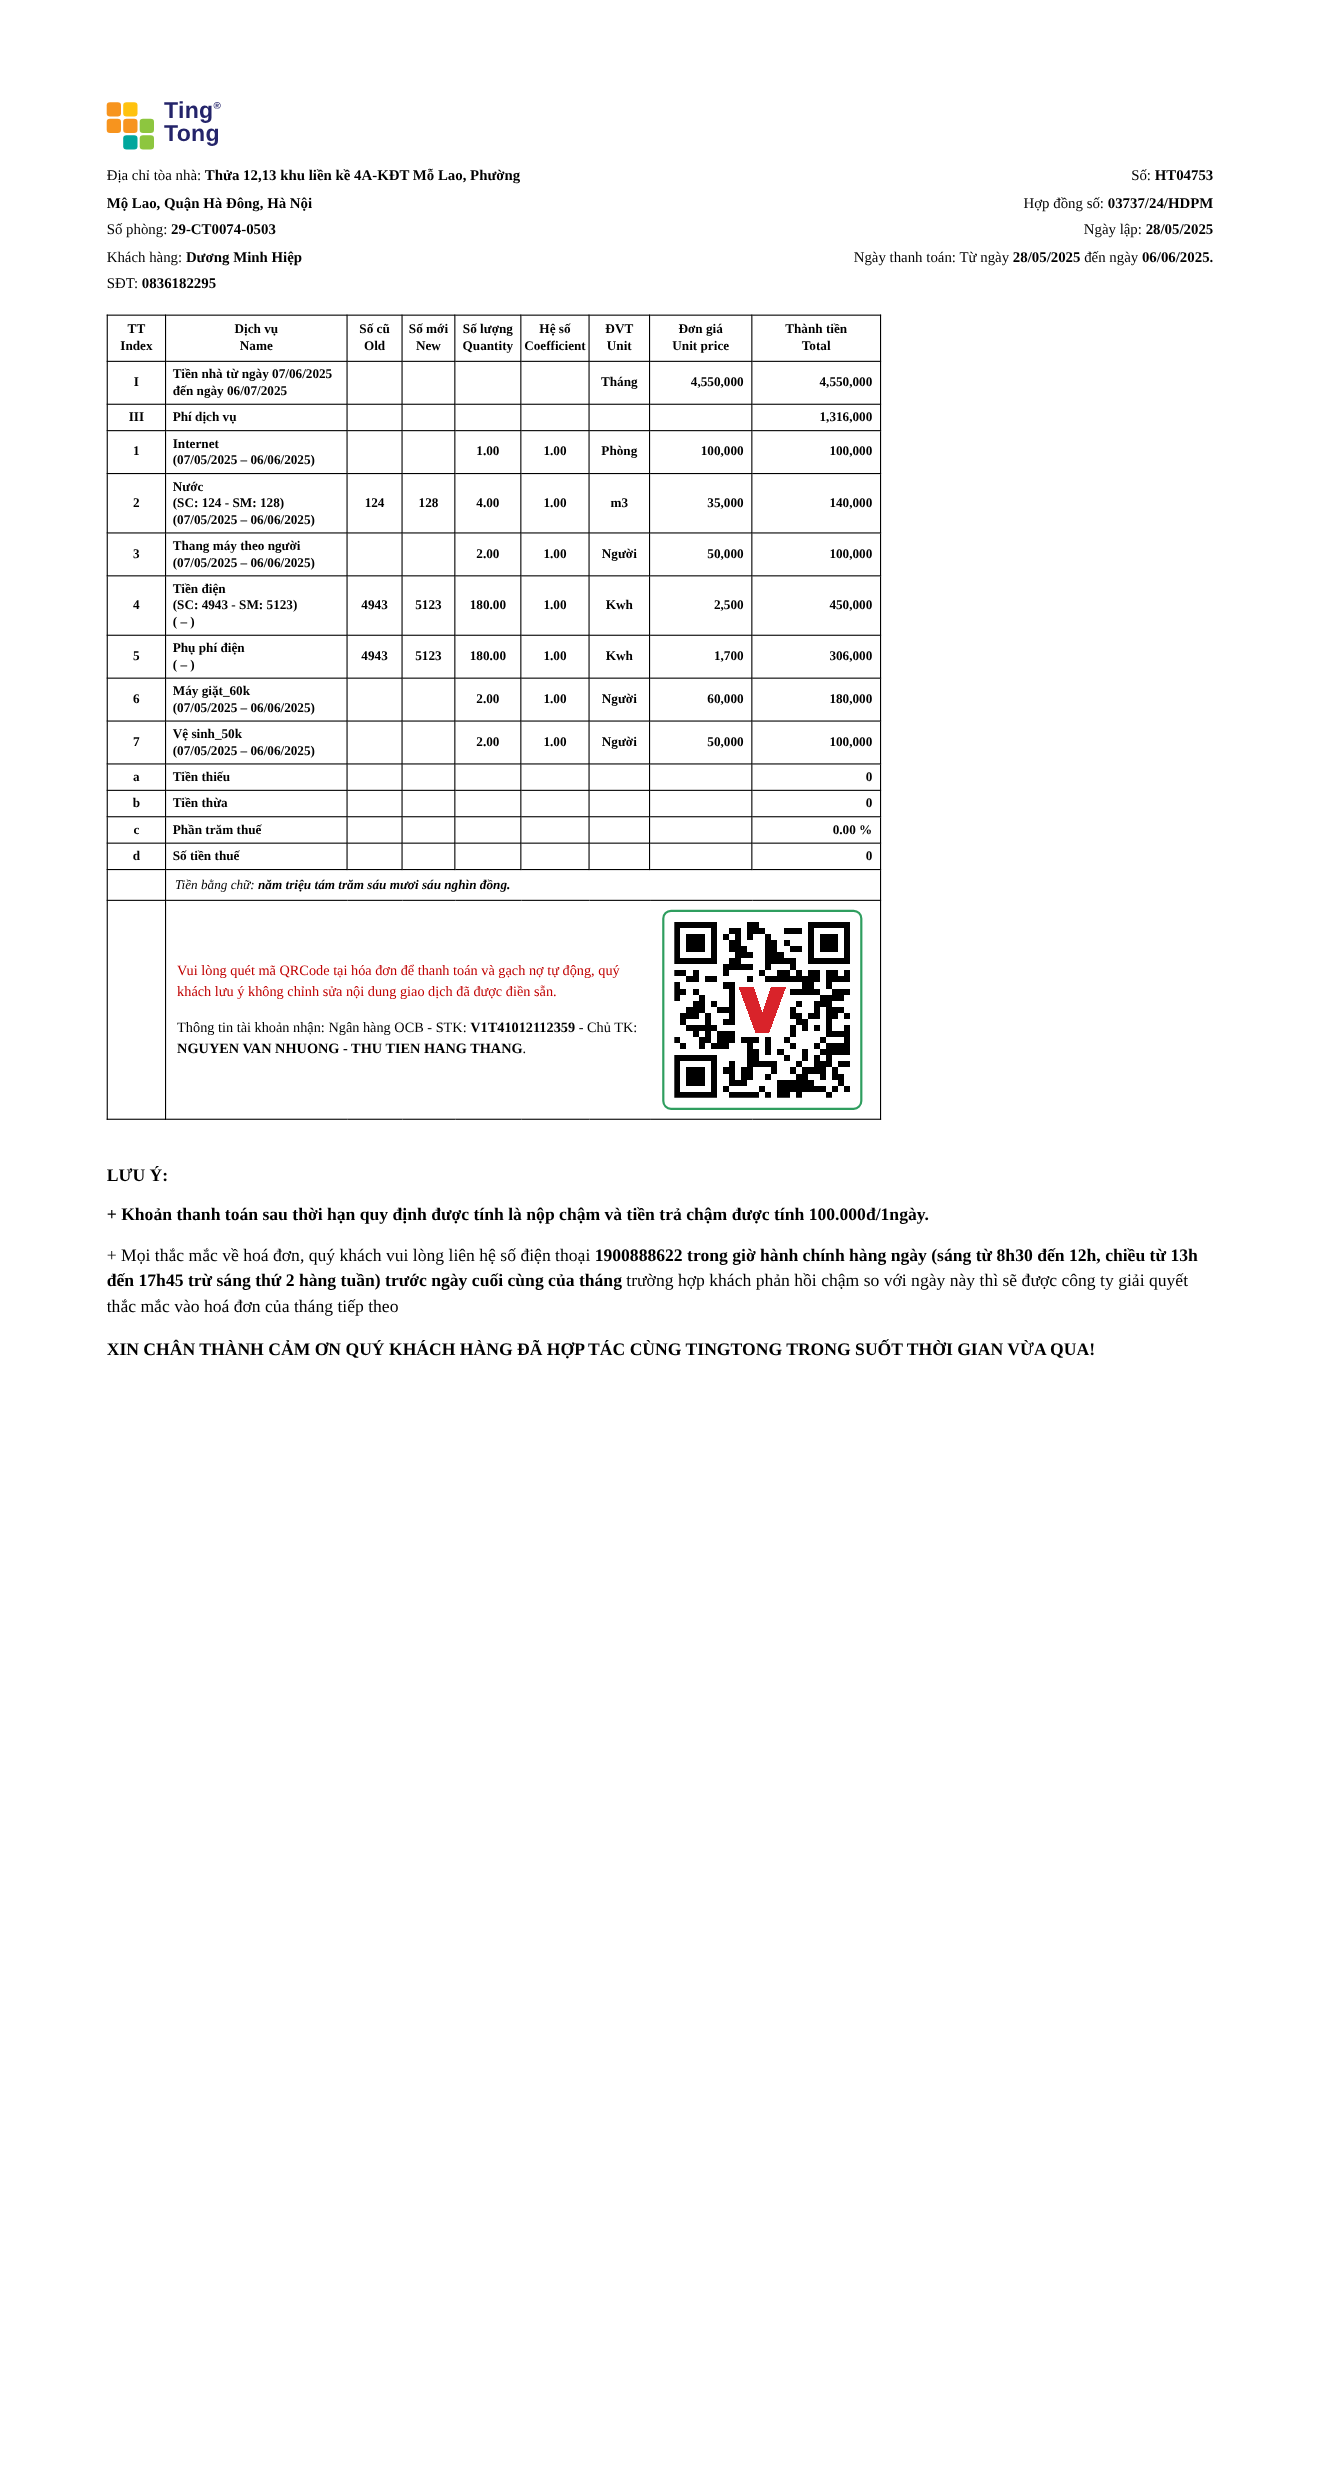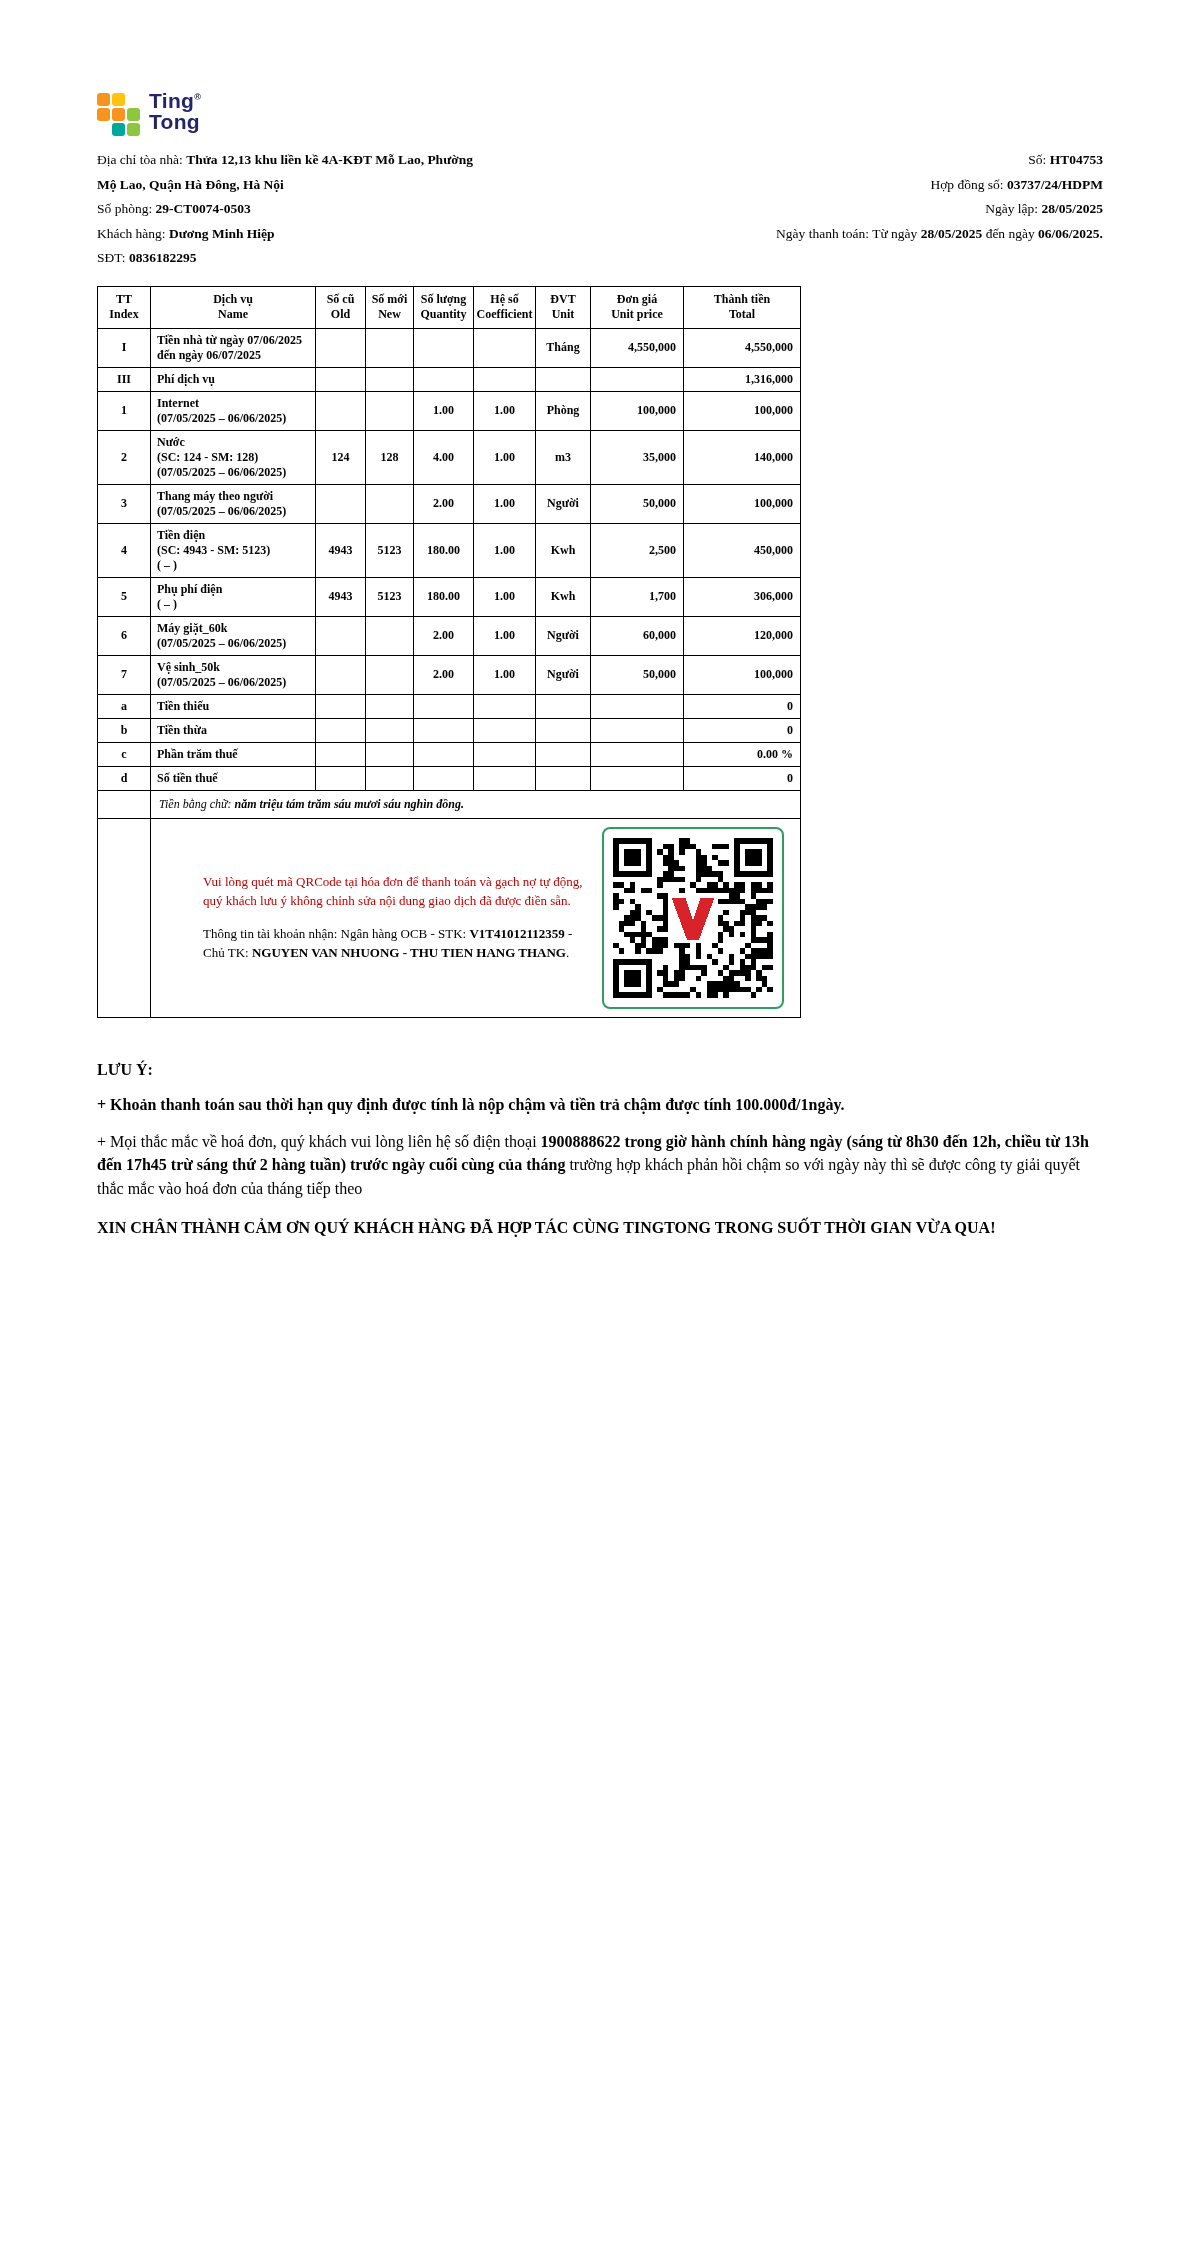--- a/index.html
+++ b/index.html
@@ -42,21 +42,21 @@
   td.col-tt { text-align:center; }
   td.col-name { text-align:left; white-space:pre-line; }
   td.col-old, td.col-new, td.col-qty, td.col-coef, td.col-unit { text-align:center; }
   td.col-price, td.col-total { text-align:right; padding-right:7px; }
 
   .words-cell { font-style:italic; font-weight:normal; padding:6px 8px !important; }
   .words-val { font-weight:bold; font-style:italic; }
 
   .qr-cell { padding:8px 10px !important; font-weight:normal; }
   .qr-flex { display:flex; align-items:center; }
-  .qr-text { flex:1; font-size:13px; line-height:1.45; padding-right:14px;margin-left:42px; }
+  .qr-text { flex:1; font-size:13px; line-height:1.45; padding-right:14px; }
   .qr-red { color:var(--accent-red); margin-bottom:14px; }
   .qr-box { width:182px; height:182px; border:2.5px solid var(--qr-border-green); border-radius:8px;
             background:#fff; display:flex; align-items:center; justify-content:center; margin-right:6px; flex:0 0 auto; }
   .qr-box svg { width:160px; height:160px; shape-rendering:crispEdges; }
 
   
   .footer { margin-top:40px; font-size:16px; line-height:1.45; }
   .footer .heading { font-weight:bold; margin-bottom:12px; }
   .footer .note1 { font-weight:bold; margin-bottom:14px; }
   .footer .note2 { margin-bottom:16px; }
@@ -226,21 +226,21 @@
         <tr>
           <td class="col-tt">6</td>
           <td class="col-name">Máy giặt_60k
 (07/05/2025 – 06/06/2025)</td>
           <td class="col-old"></td>
           <td class="col-new"></td>
           <td class="col-qty">2.00</td>
           <td class="col-coef">1.00</td>
           <td class="col-unit">Người</td>
           <td class="col-price">60,000</td>
-          <td class="col-total">120,000</td>
+          <td class="col-total">180,000</td>
         </tr>
         <tr>
           <td class="col-tt">7</td>
           <td class="col-name">Vệ sinh_50k
 (07/05/2025 – 06/06/2025)</td>
           <td class="col-old"></td>
           <td class="col-new"></td>
           <td class="col-qty">2.00</td>
           <td class="col-coef">1.00</td>
           <td class="col-unit">Người</td>

